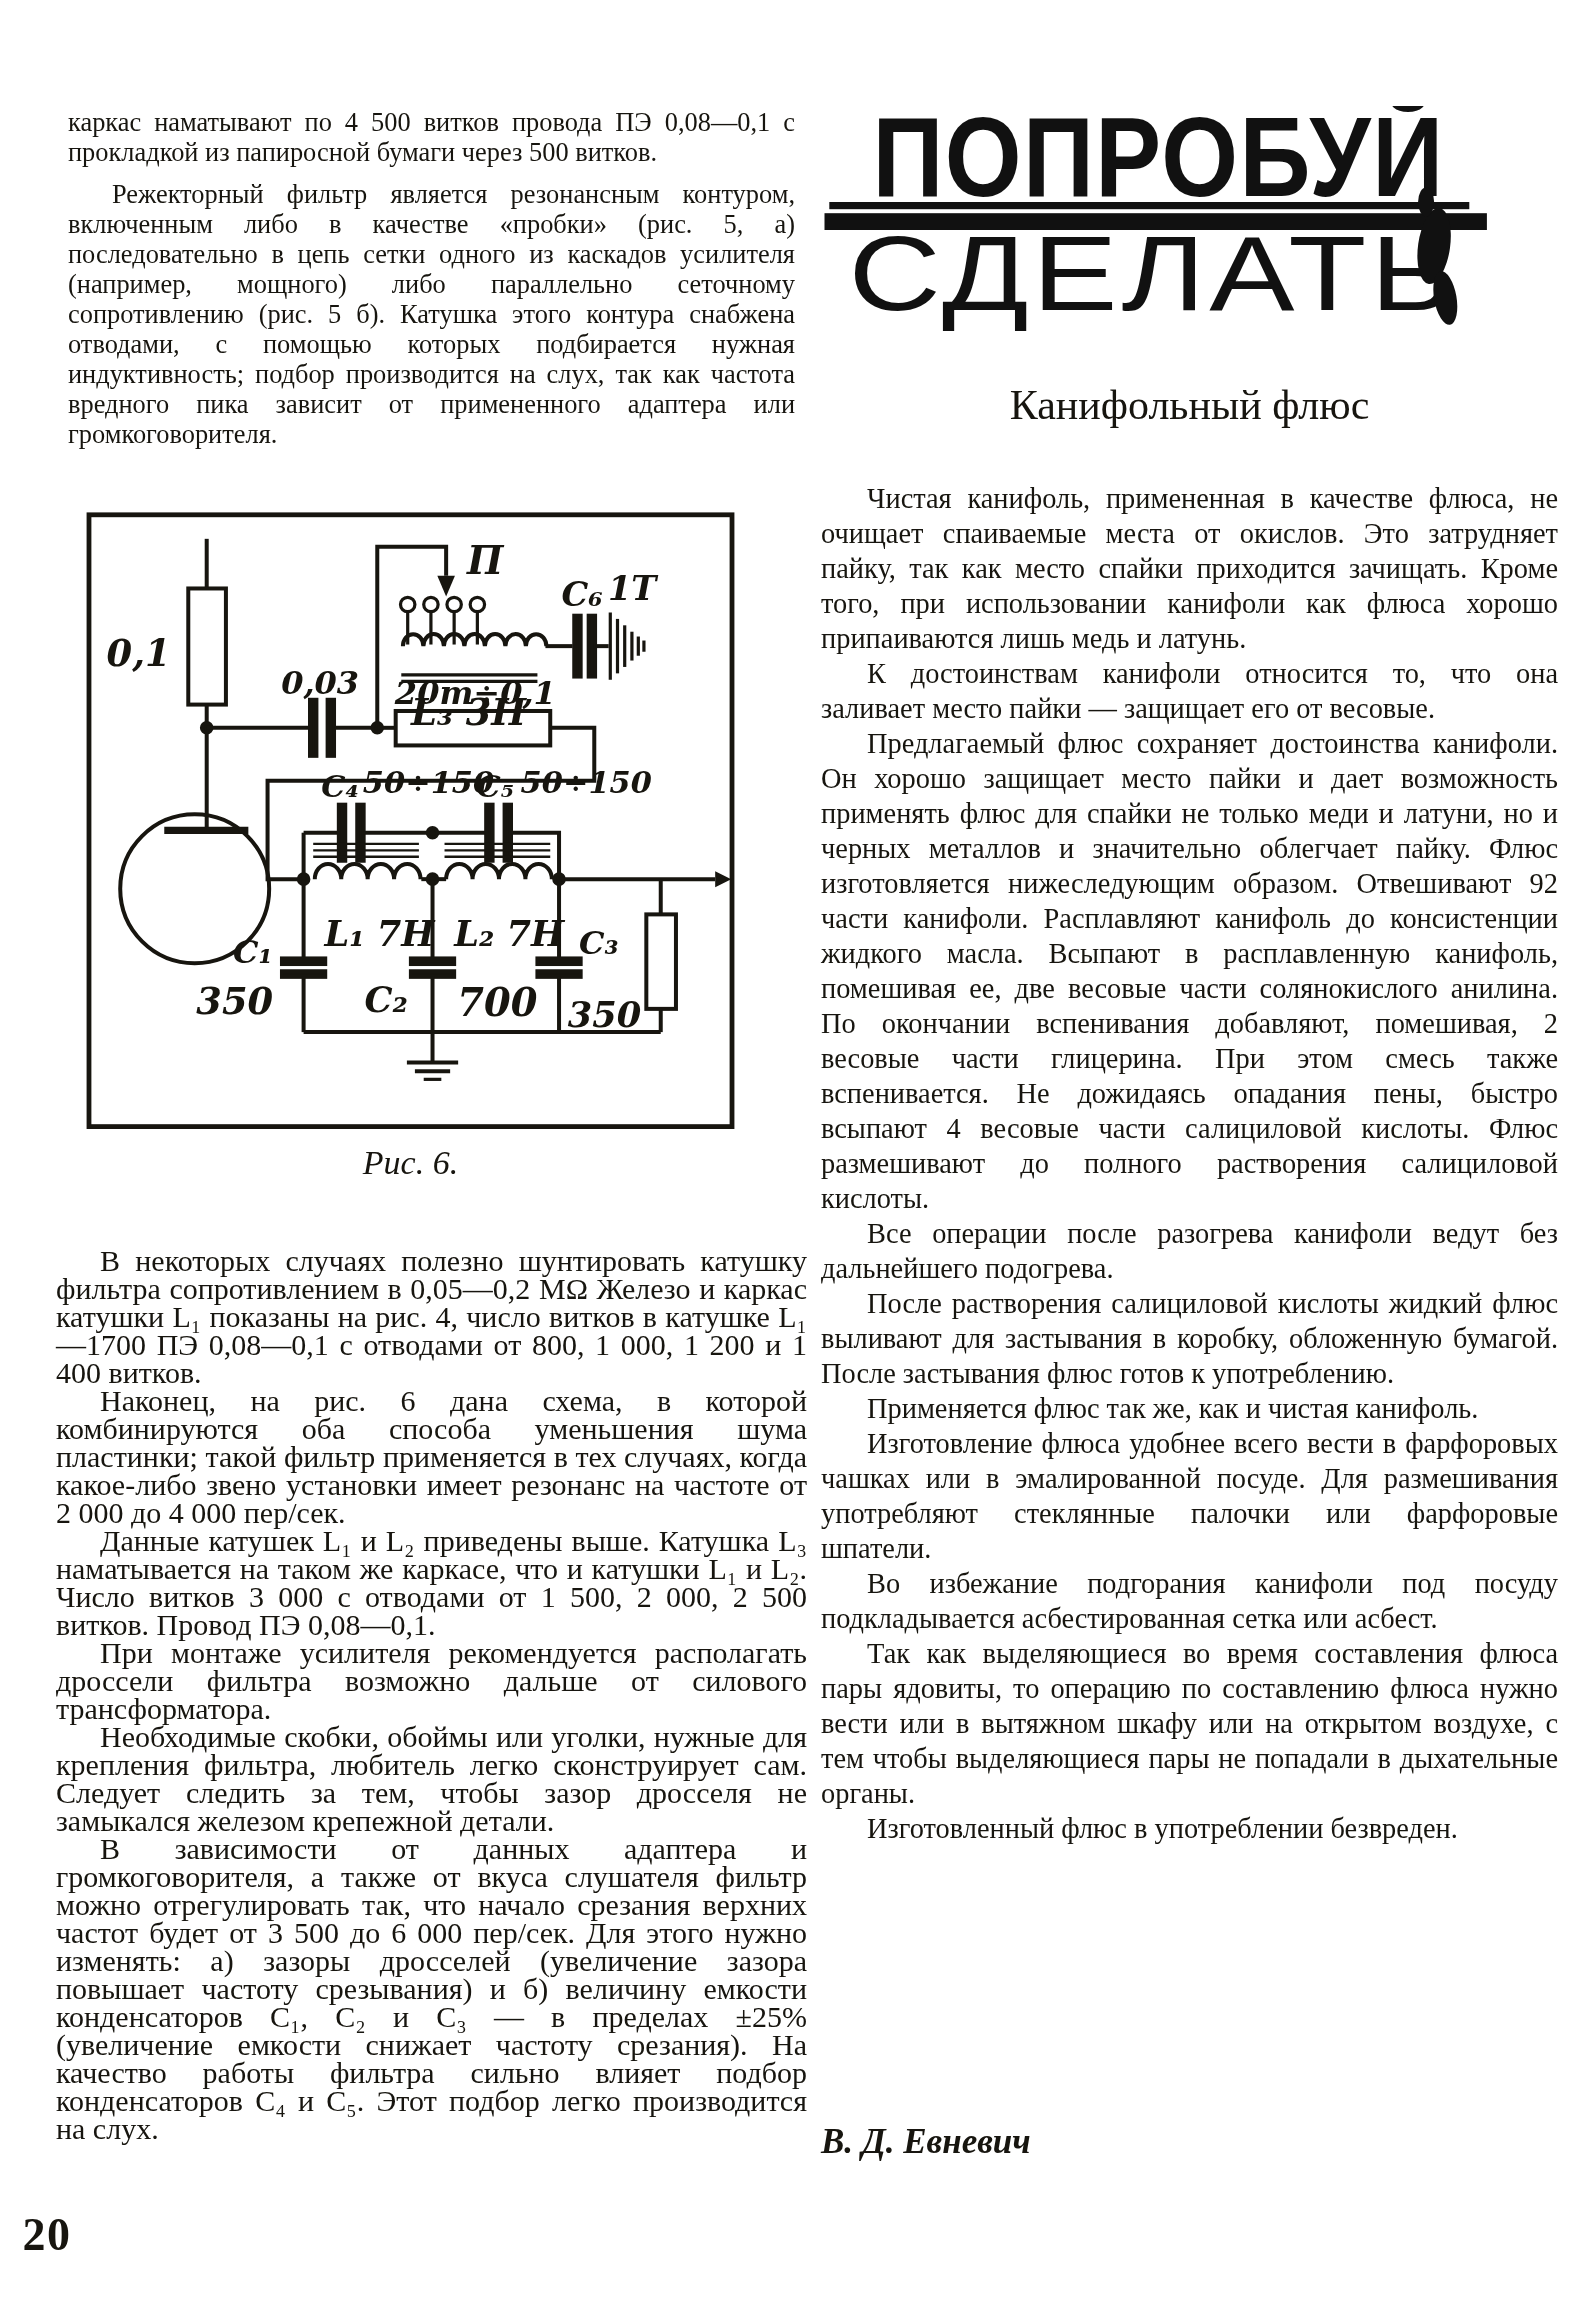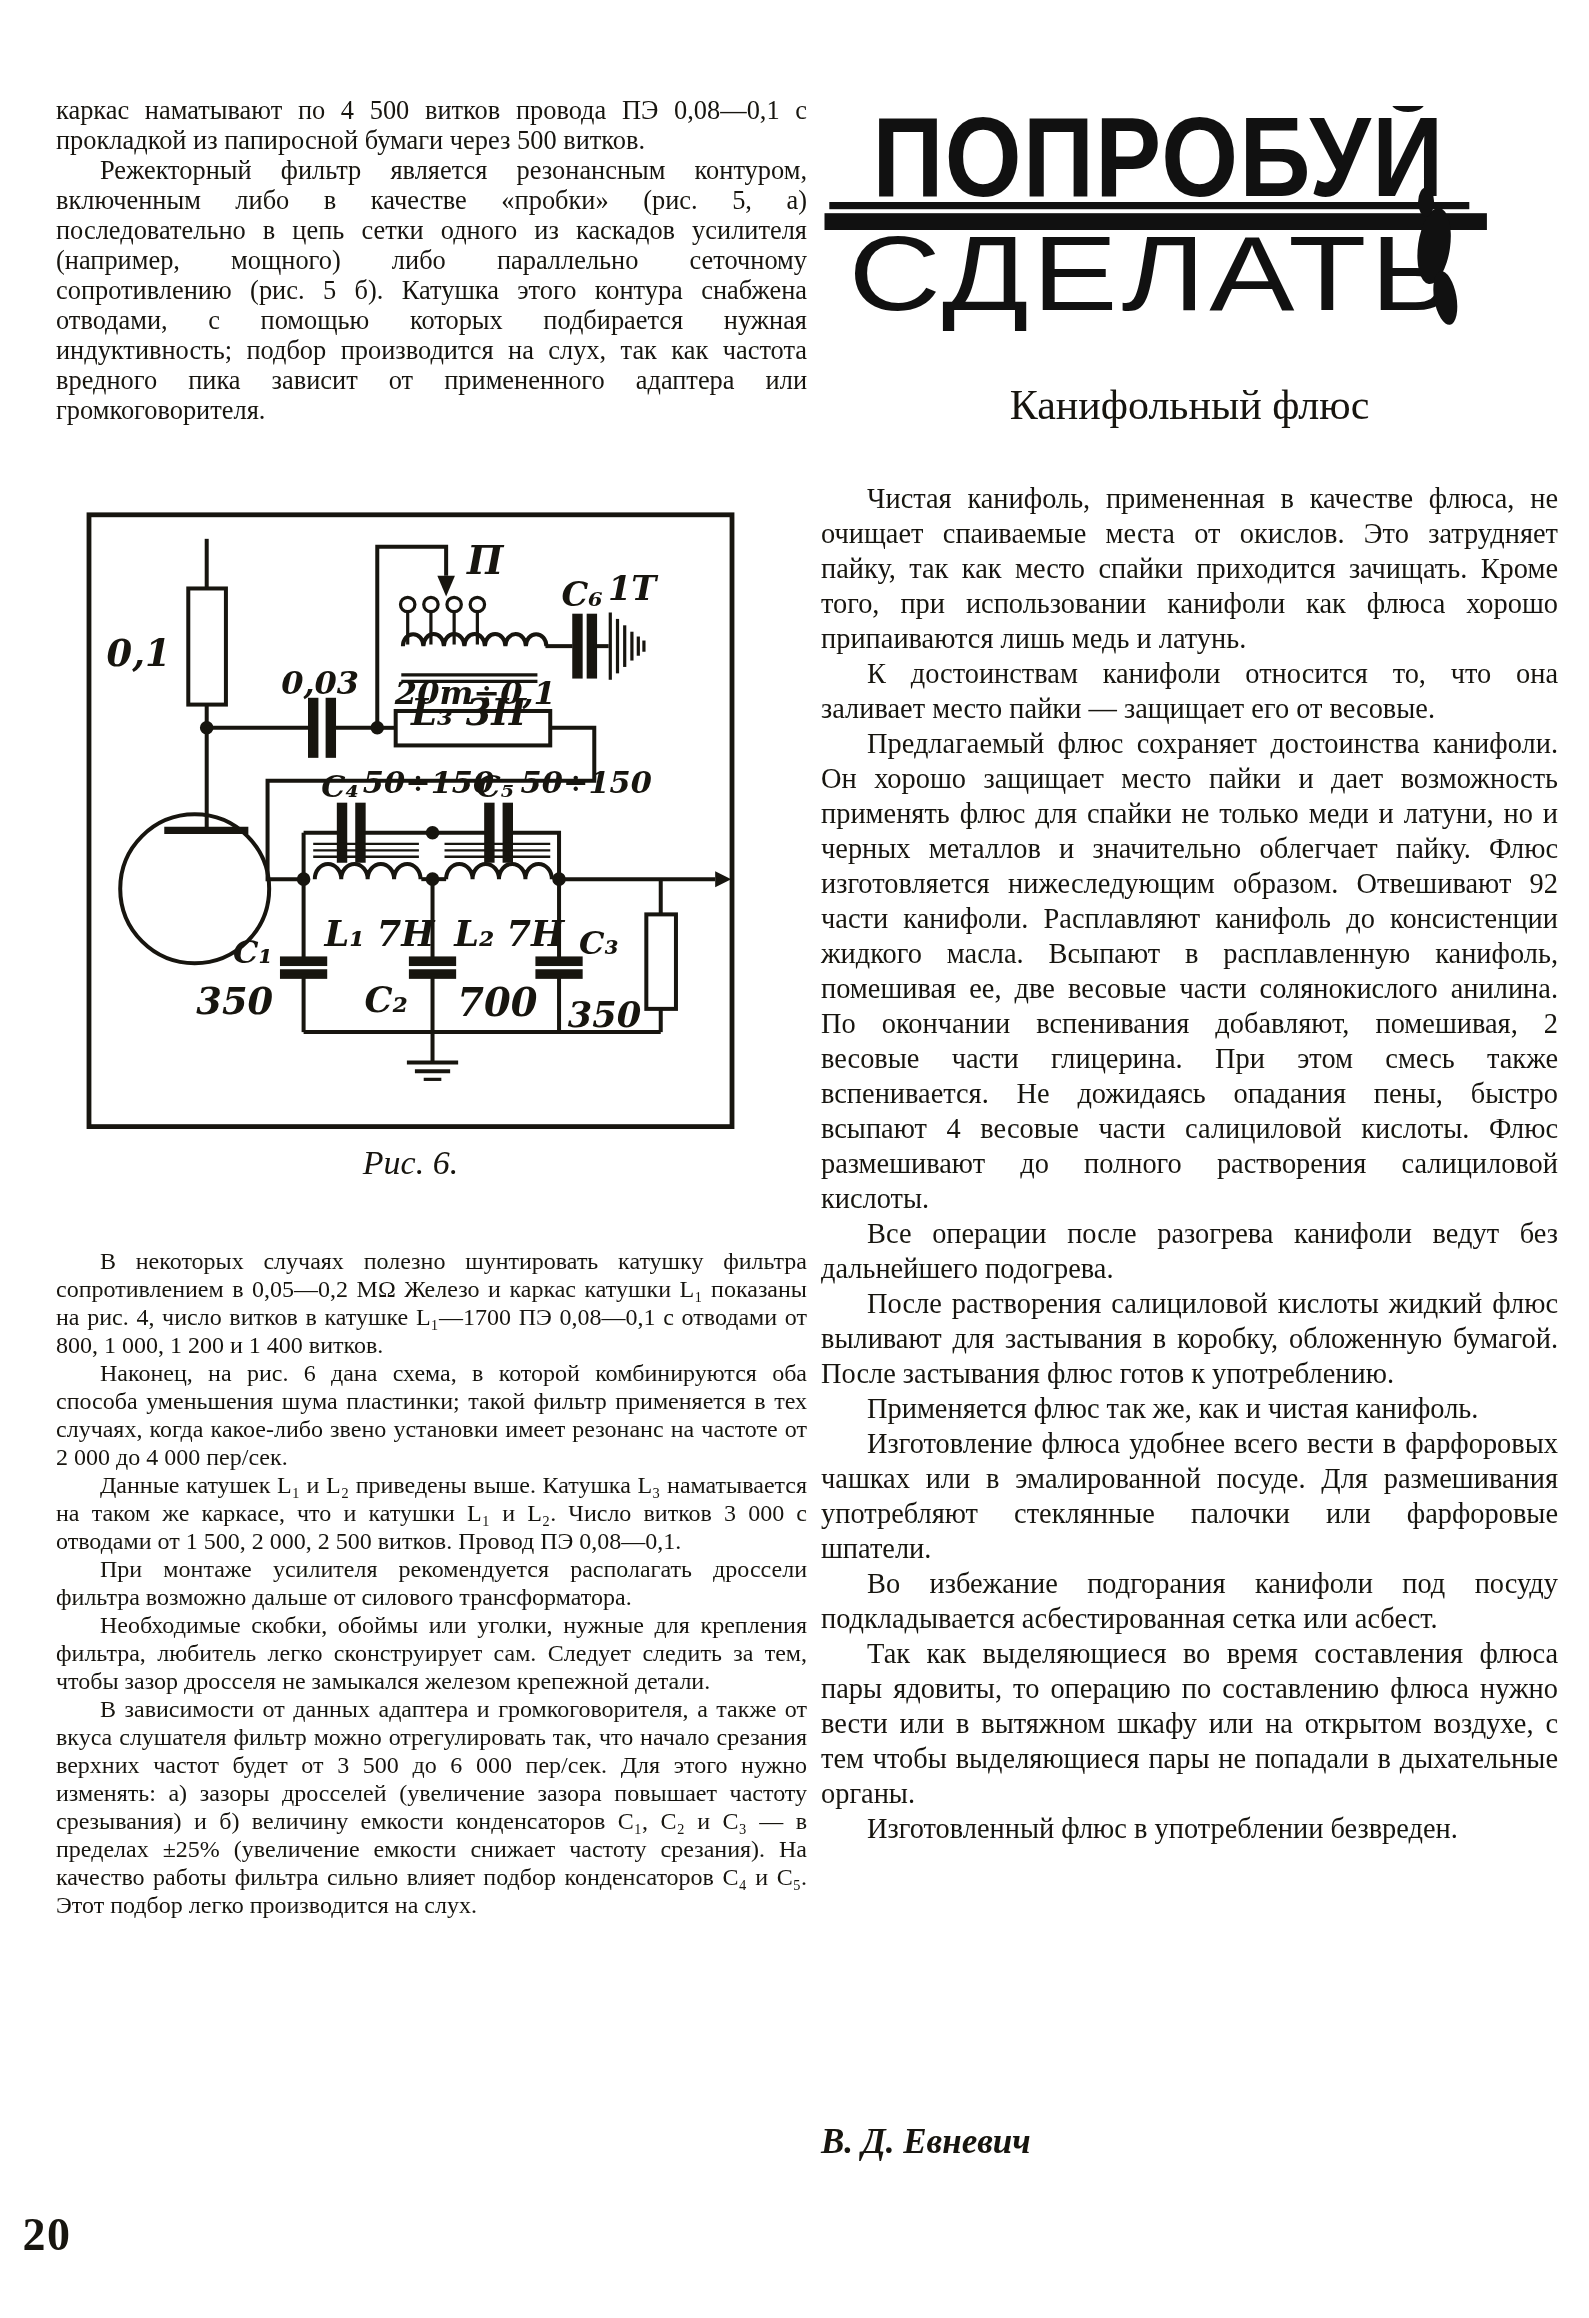--- a/index.html
+++ b/index.html
@@ -9,25 +9,25 @@
     background:#ffffff;
     font-family:"Liberation Serif","DejaVu Serif",serif;
     color:#17150f;
     overflow:hidden;
   }
   
   .col-a{
     position:absolute;left:56px;top:95px;width:751px;
     font-size:26.4px;line-height:30px;text-align:justify;
   }
-  .col-a p{margin:0;text-indent:44px;}
+  .col-a p{margin:12px;text-indent:44px;}
   .col-a p.noindent{text-indent:0;}
   .col-b{
     position:absolute;left:56px;top:1247px;width:751px;
-    font-size:24px;line-height:28px;text-align:justify;
+    font-size:30px;line-height:28px;text-align:justify;
   }
   .col-b p{margin:0;text-indent:44px;}
   .figure-box{position:absolute;left:84px;top:510px;width:653px;height:623px;}
   .figure-caption{
     position:absolute;left:84px;top:1144px;width:653px;
     text-align:center;font-size:34px;font-style:italic;
   }
   .page-number{
     position:absolute;left:22.4px;top:2208px;
     font-size:46px;font-weight:bold;letter-spacing:1.6px;

